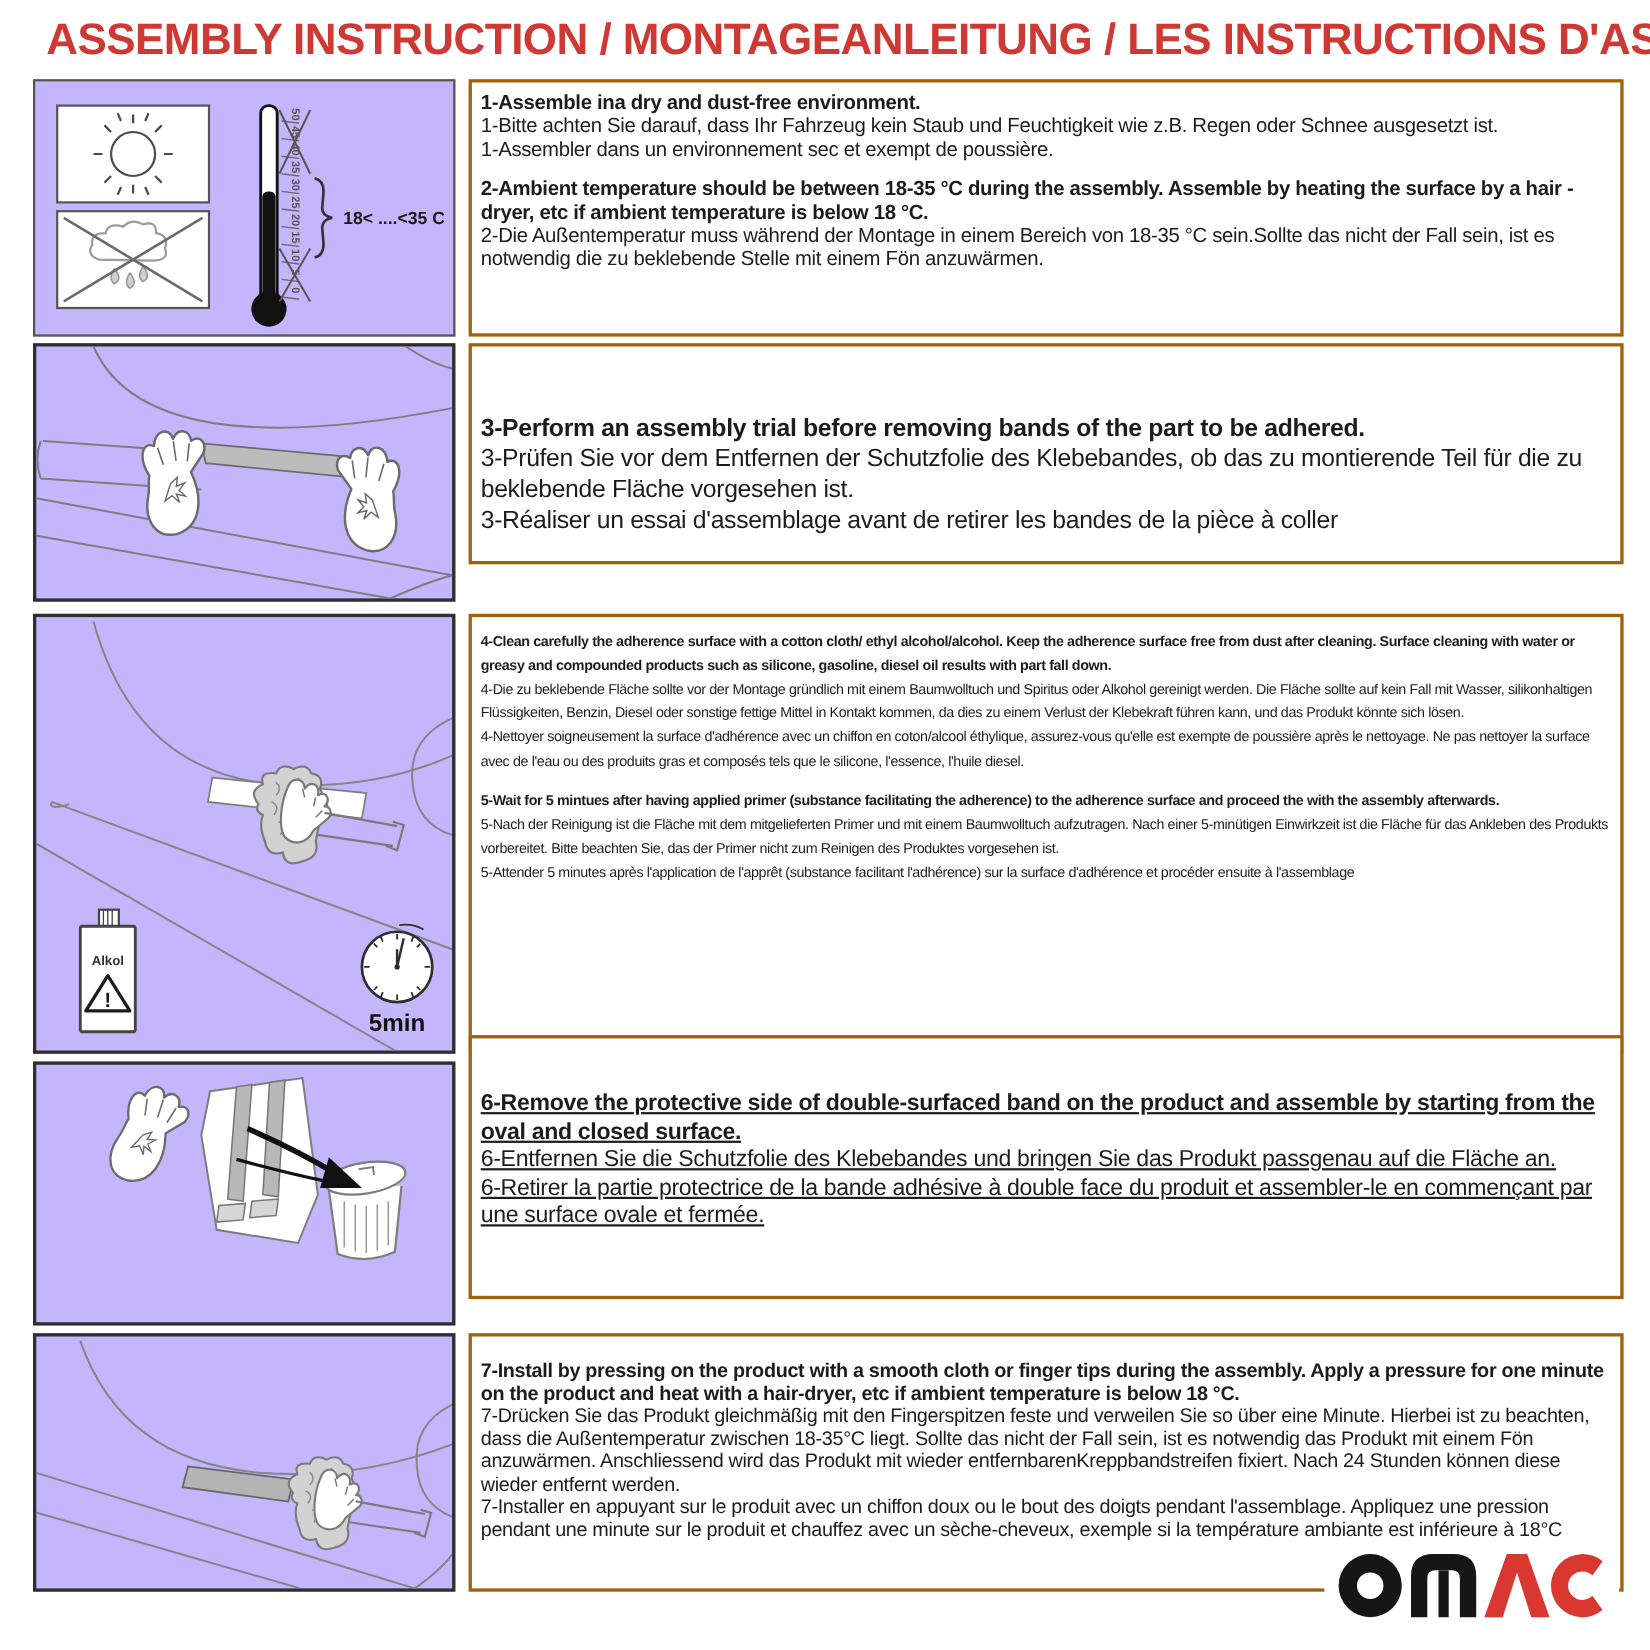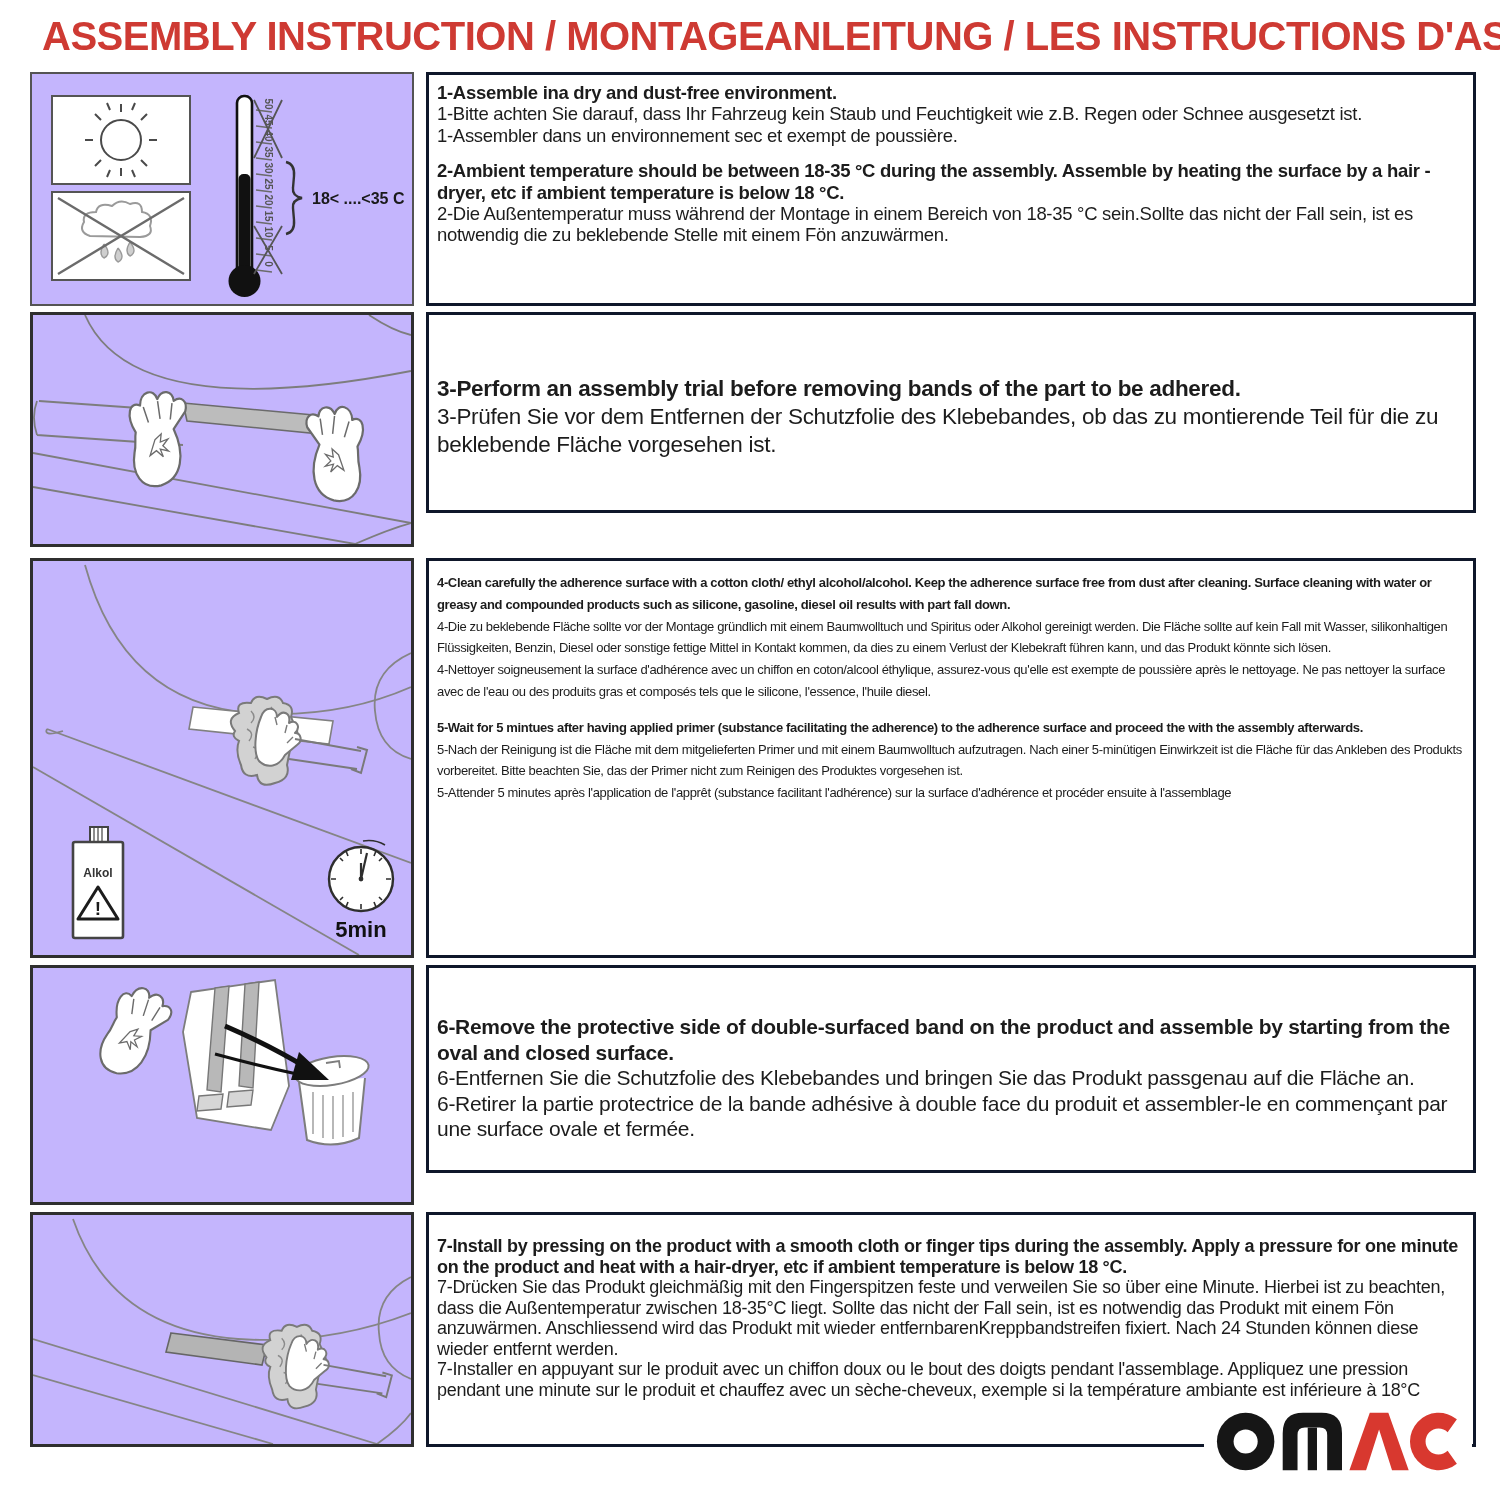--- a/index.html
+++ b/index.html
@@ -2,21 +2,21 @@
 <html><head>
 <meta charset="utf-8">
 <style>
   html,body{margin:0;padding:0;background:#ffffff;}
   .page{position:relative;width:1500px;height:1500px;background:#fff;overflow:hidden;
         font-family:"Liberation Sans",sans-serif;color:#1c1c1c;}
   .title{position:absolute;left:42px;top:14px;width:1440px;
          font-size:40px;font-weight:700;letter-spacing:-0.5px;color:#ce3a33;white-space:nowrap;}
   .row-left{position:absolute;left:30px;background:#c4b5fd;box-sizing:border-box;border:3px solid #2f2f2f;}
   .row-right{position:absolute;left:426px;width:1050px;background:#fff;box-sizing:border-box;
-             border:3px solid #0f172a;overflow:hidden;}
+             border:3px solid #a16207;overflow:hidden;}
   .row-right .txt{padding:6px 10px 0 8px;}
   p{margin:0;}
   .b{font-weight:700;}
   .gap{margin-top:14px;}
   .s1 .txt{font-size:18.5px;line-height:21.4px;letter-spacing:-0.3px;padding-top:7px;}
   .s2 .txt{font-size:22.5px;line-height:28px;letter-spacing:-0.3px;padding-top:60px;}
   .s3 .txt{font-size:13px;line-height:21.8px;letter-spacing:-0.35px;padding-top:11px;}
   .s4 .txt{font-size:21px;line-height:25.5px;letter-spacing:-0.3px;padding-top:46px;}
   .s5 .txt{font-size:18px;line-height:20.5px;letter-spacing:-0.3px;padding-top:21px;}
   .lightbox{border-width:2px;border-color:#545454;}
@@ -108,20 +108,21 @@
       </g>
       <polygon points="150,88 324,104 328,123 154,106" fill="#bcbcbc" stroke="#6b6b6b" stroke-width="1.6"></polygon>
       <use href="#hand-grip" transform="translate(96,84) rotate(-8)"></use>
       <use href="#hand-grip" transform="translate(330,98) scale(-1,1) rotate(-6)"></use>
     </svg>
   </div>
   <div class="row-right s2" style="top:312px;height:201px;">
     <div class="txt">
       <p class="b">3-Perform an assembly trial before removing bands of the part to be adhered.</p>
       <p>3-Prüfen Sie vor dem Entfernen der Schutzfolie des Klebebandes, ob das zu montierende Teil für die zu beklebende Fläche vorgesehen ist.</p>
+      <p>3-Réaliser un essai d'assemblage avant de retirer les bandes de la pièce à coller</p>
     </div>
   </div>
 
   <div class="row-left" style="top:558px;height:400px;width:384px;">
     <svg viewBox="0 0 378 394" width="378" height="394">
       <g fill="none" stroke="#858585" stroke-width="1.8">
         <path d="M52,4 Q90,142 218,152 Q305,158 378,126"></path>
         <path d="M378,92 Q338,110 342,150 Q345,188 378,198"></path>
         <path d="M14,168 L378,302"></path>
         <path d="M0,206 L326,394"></path>
@@ -173,21 +174,21 @@
         <path d="M266,114 L274,172 Q300,182 326,170 L332,110" fill="#fff" stroke="#7d7d7d" stroke-width="2"></path>
         <path d="M280,124 V166 M290,127 V170 M300,128 V171 M310,127 V169 M320,124 V164" stroke="#9a9a9a" stroke-width="1.4"></path>
         <ellipse cx="299" cy="103" rx="37" ry="14" fill="#fff" stroke="#7d7d7d" stroke-width="2" transform="rotate(-9 299 103)"></ellipse>
         <path d="M293,95 L306,93 L307,100" fill="none" stroke="#7d7d7d" stroke-width="1.8"></path>
       </g>
       <path d="M192,58 Q238,78 274,100" fill="none" stroke="#111" stroke-width="5"></path>
       <path d="M182,86 Q226,98 264,106" fill="none" stroke="#111" stroke-width="3"></path>
       <polygon points="266,84 296,112 258,112" fill="#111"></polygon>
     </svg>
   </div>
-  <div class="row-right s4" style="top:965px;height:208px;">
+  <div class="row-right s4" style="top:941px;height:240px;text-decoration:underline;">
     <div class="txt">
       <p class="b">6-Remove the protective side of double-surfaced band on the product and assemble by starting from the oval and closed surface.</p>
       <p>6-Entfernen Sie die Schutzfolie des Klebebandes und bringen Sie das Produkt passgenau auf die Fläche an.</p>
       <p>6-Retirer la partie protectrice de la bande adhésive à double face du produit et assembler-le en commençant par une surface ovale et fermée.</p>
     </div>
   </div>
 
   <div class="row-left" style="top:1212px;height:235px;width:384px;">
     <svg viewBox="0 0 378 229" width="378" height="229">
       <g fill="none" stroke="#858585" stroke-width="1.8">

